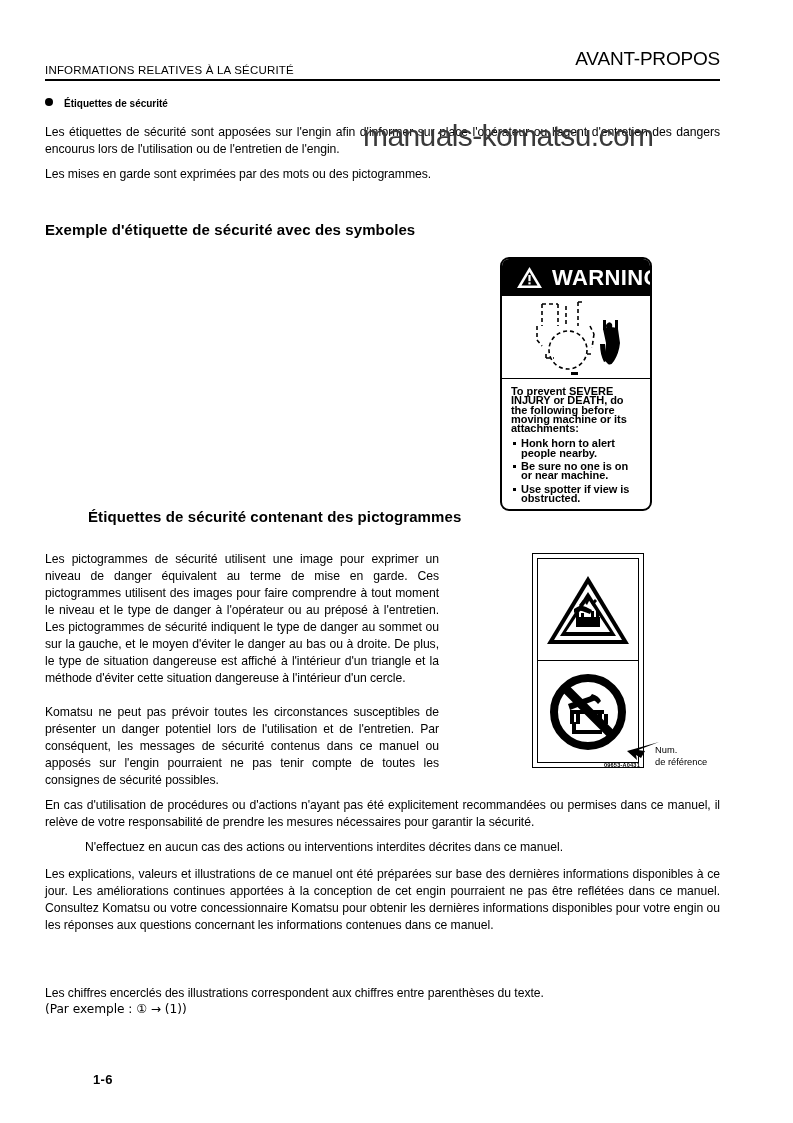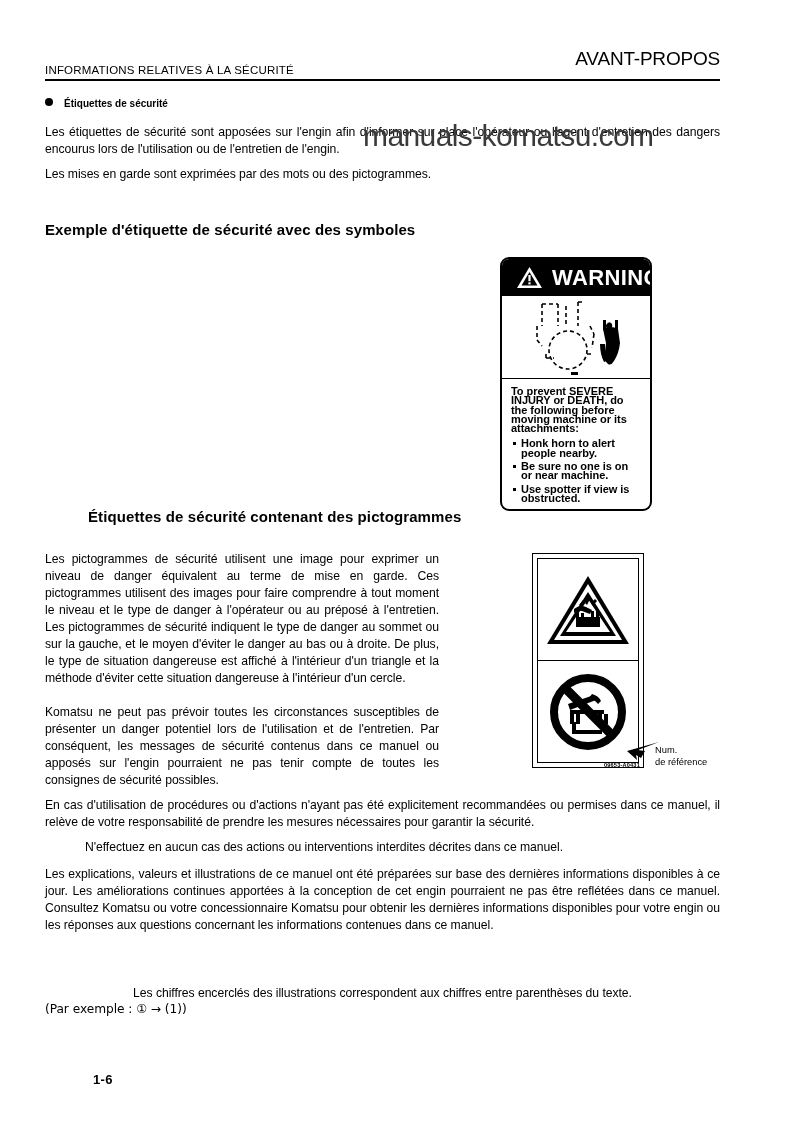--- a/index.html
+++ b/index.html
@@ -389,19 +389,19 @@
     <div>Num.</div>
     <div>de référence</div>
   </div>
 
   <div class="para" style="left:45px; top:797px; width:675px;">En cas d'utilisation de procédures ou d'actions n'ayant pas été explicitement recommandées ou permises dans ce manuel, il relève de votre responsabilité de prendre les mesures nécessaires pour garantir la sécurité.</div>
 
   <div class="para nojust" style="left:45px; top:839px; width:675px;margin-left:40px;">N'effectuez en aucun cas des actions ou interventions interdites décrites dans ce manuel.</div>
 
   <div class="para" style="left:45px; top:866px; width:675px;">Les explications, valeurs et illustrations de ce manuel ont été préparées sur base des dernières informations disponibles à ce jour. Les améliorations continues apportées à la conception de cet engin pourraient ne pas être reflétées dans ce manuel. Consultez Komatsu ou votre concessionnaire Komatsu pour obtenir les dernières informations disponibles pour votre engin ou les réponses aux questions concernant les informations contenues dans ce manuel.</div>
 
-  <div class="para nojust" style="left:45px; top:985px; width:675px;text-align:center;">Les chiffres encerclés des illustrations correspondent aux chiffres entre parenthèses du texte.</div>
+  <div class="para nojust" style="left:45px; top:985px; width:675px;">Les chiffres encerclés des illustrations correspondent aux chiffres entre parenthèses du texte.</div>
 
   <div class="para nojust circled" style="left:45px; top:1001px; width:675px;">(Par exemple : ① → (1))</div>
 
   <div class="page-num">1-6</div>
 
 </div>
 
 </body></html>

